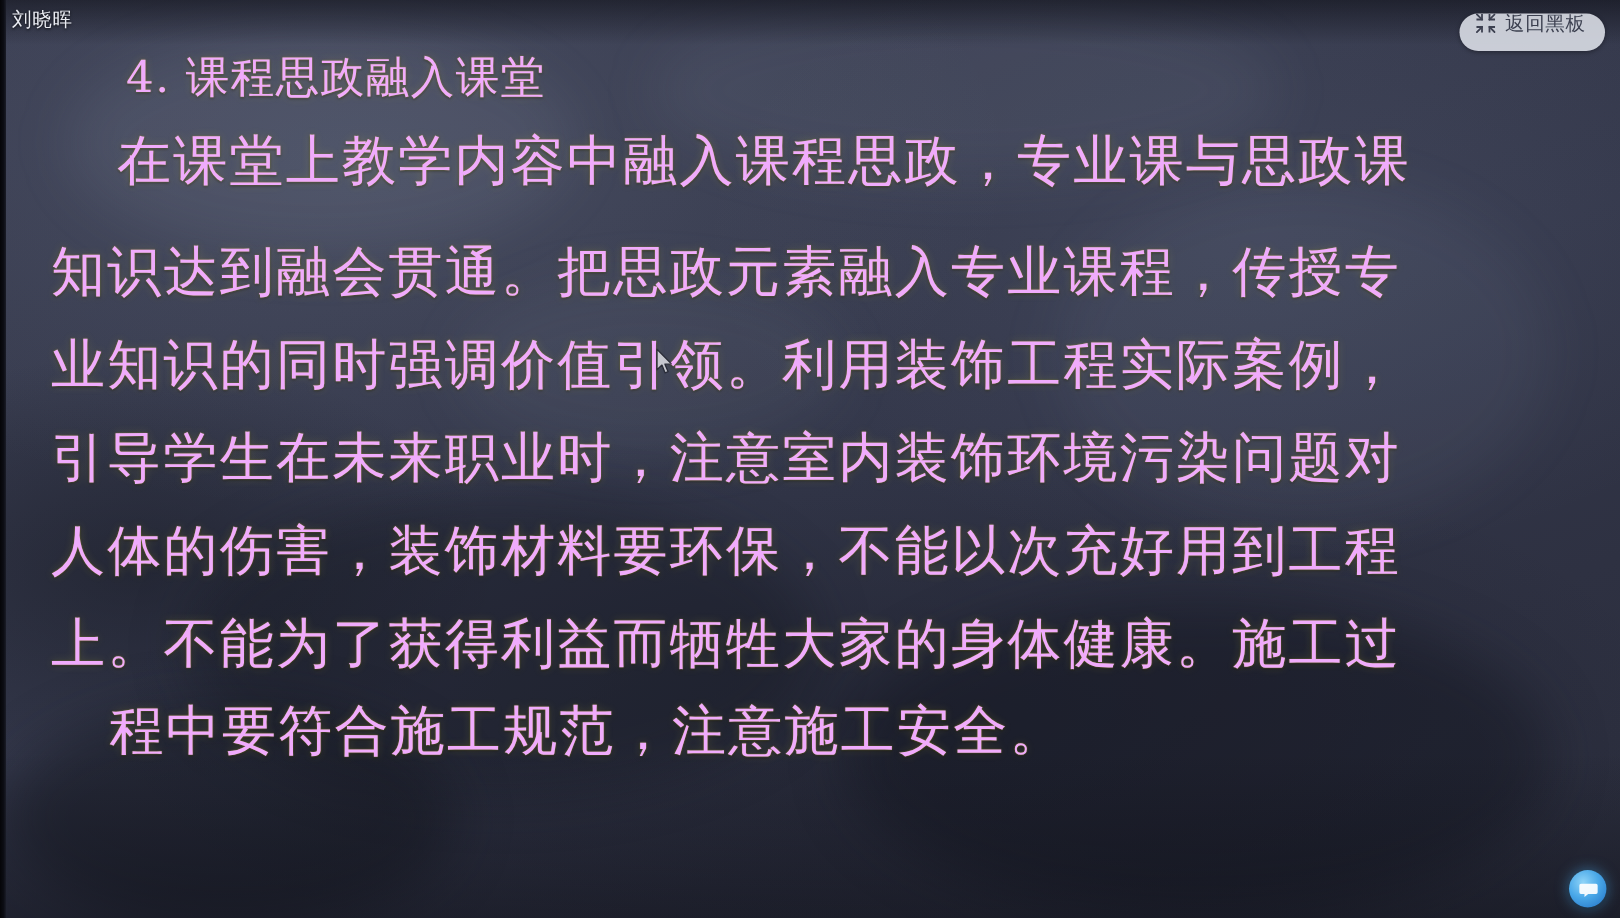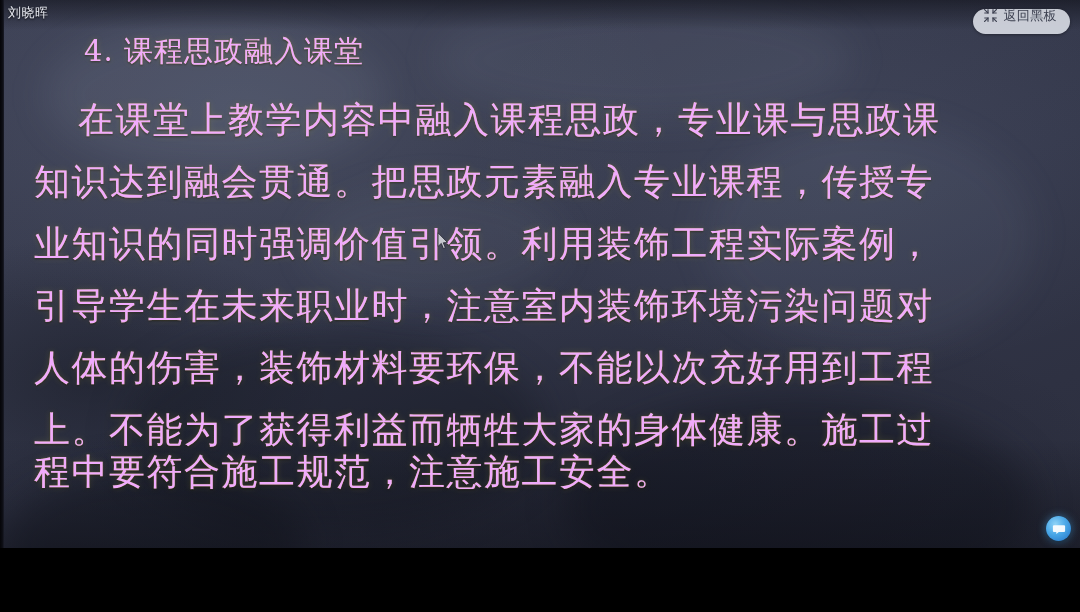--- a/index.html
+++ b/index.html
@@ -11,21 +11,21 @@
   body {
     width: 1080px;
     height: 612px;
     overflow: hidden;
     font-family: "Liberation Sans", "DejaVu Sans", sans-serif;
   }
 
   #screen {
     position: relative;
     width: 1080px;
-    height: 548px;
+    height: 612px;
     overflow: hidden;
     background: #33374a;
   }
 
   
   .board {
     position: absolute;
     left: 4px;
     top: 0;
     width: 1076px;
@@ -143,27 +143,27 @@
   }
   .para-line {
     position: absolute;
     left: 34px;
     font-size: 36px;
     line-height: 44px;
     letter-spacing: 1.5px;
   }
   .para-line.indented { left: 78px; }
 
-  .l0 { top: 98px; text-align: center; }
+  .l0 { top: 86px; text-align: center; }
   .l1 { top: 160px; }
   .l2 { top: 222px; }
   .l3 { top: 284px; text-align: right; }
   .l4 { top: 346px; }
   .l5 { top: 408px; }
-  .l6 { top: 450px; }
+  .l6 { top: 466px; margin-left: 39px; }
 
   
   .cursor {
     position: absolute;
     left: 437px;
     top: 232px;
     width: 12px;
     height: 18px;
     z-index: 40;
     pointer-events: none;

